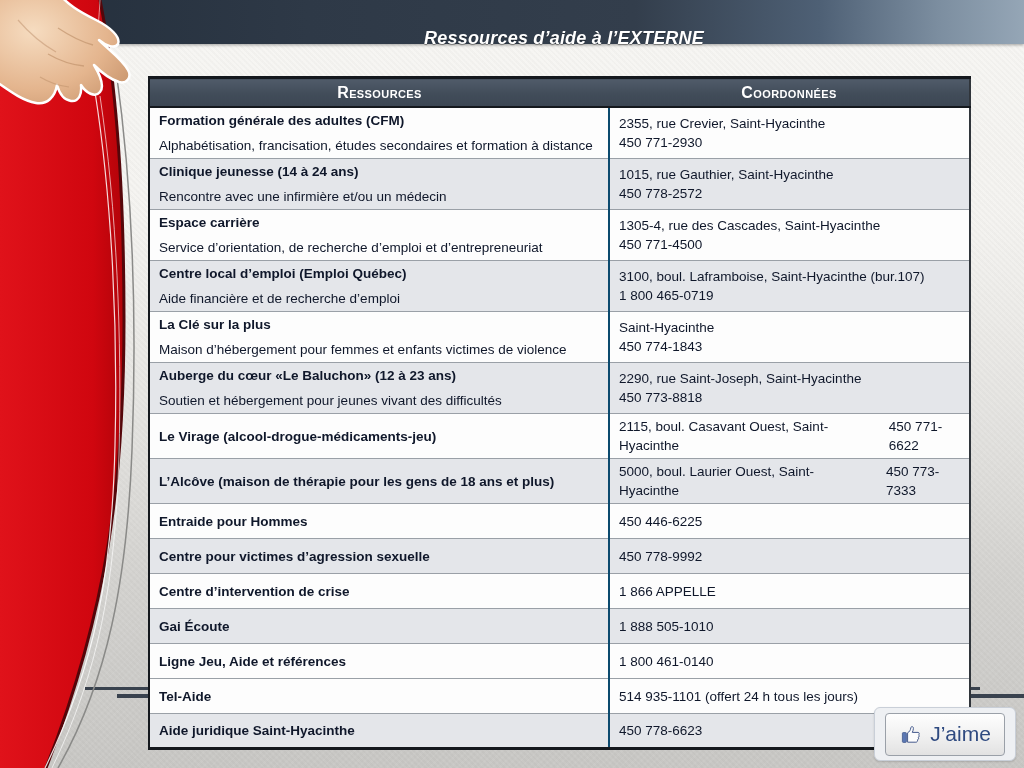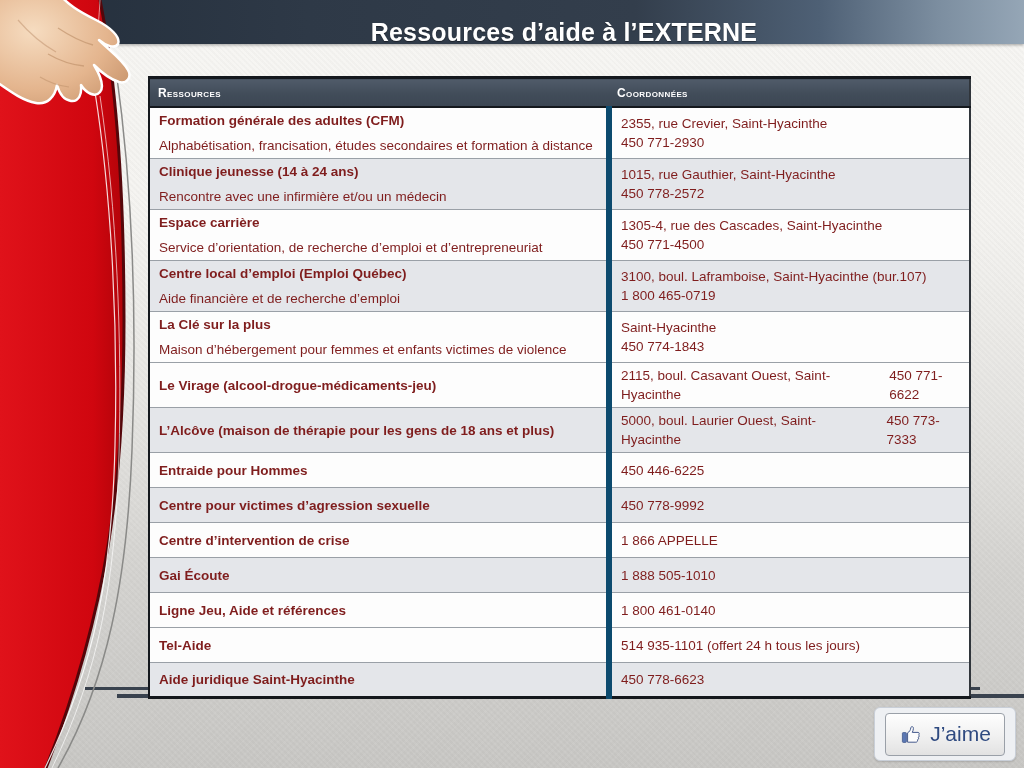--- a/index.html
+++ b/index.html
@@ -13,43 +13,44 @@
     background-image:repeating-linear-gradient(45deg,rgba(0,0,0,.018) 0 2px,transparent 2px 4px),
                      repeating-linear-gradient(-45deg,rgba(255,255,255,.05) 0 2px,transparent 2px 5px);
   }
   
   .title-bar{
     position:absolute;left:0;top:0;width:1024px;height:44px;z-index:2;
     background:linear-gradient(90deg,#232e3b 0%,#2e3947 30%,#333e4c 62%,#4e6075 80%,#7d8fa1 92%,#95a6b6 100%);
     box-shadow:0 1px 3px rgba(0,0,0,.35);
   }
   .title-text{
-    position:absolute;left:112px;right:8px;top:10px;height:44px;
+    position:absolute;left:112px;right:8px;top:16px;height:44px;
     display:flex;align-items:center;justify-content:center;
-    color:#ffffff;font-size:25px;font-weight:bold;letter-spacing:.2px;
+    color:#ffffff;font-size:18px;font-weight:bold;letter-spacing:.2px;
     text-shadow:0 1px 1px rgba(0,0,0,.4);
+    font-style:italic;
   }
   
   .table-wrap{position:absolute;left:148px;top:76px;width:823px;z-index:5;}
   table.res{
     width:100%;border-collapse:collapse;table-layout:fixed;background:#fdfdfd;
     border-left:2px solid #14181d;border-right:2px solid #30353b;
     border-top:3px solid #14181d;border-bottom:3px solid #14181d;
   }
   table.res th{
     background:linear-gradient(180deg,#505b69 0%,#414c59 55%,#3b4653 100%);
-    color:#fff;font-variant:small-caps;font-size:12px;font-weight:bold;letter-spacing:.4px;
-    text-align:left;padding:3px 8px;height:21px;border-bottom:2px solid #14181d;
+    color:#fff;font-variant:small-caps;font-size:16px;font-weight:bold;letter-spacing:.4px;
+    text-align:center;padding:3px 8px;height:21px;border-bottom:2px solid #14181d;
   }
   table.res td{
-    border-top:1px solid #9aa0a7;padding:3px 9px;font-size:13.5px;color:#7f1d1d;
+    border-top:1px solid #9aa0a7;padding:3px 9px;font-size:13.5px;color:#0f172a;
     vertical-align:middle;overflow:hidden;
   }
   table.res tbody tr:first-child td{border-top:none;}
-  td.cell-coord{border-left:6px solid #0c4a6e;}
+  td.cell-coord{border-left:2px solid #0c4a6e;}
   tr.alt td{background:#e4e6ea;}
   tr.one{height:35px;}
   tr.two{height:44px;}
   .rname{font-weight:bold;line-height:19px;}
   .rdesc{line-height:19px;margin-top:6px;}
   .addr,.phone{line-height:19px;}
   .coord.inline{display:flex;gap:40px;}
   
   .sep-line-a{position:absolute;left:85px;top:687px;width:895px;height:3px;background:#39424e;z-index:1;}
   .sep-line-b{position:absolute;left:117px;top:694px;width:907px;height:4px;background:#39424e;z-index:1;}
@@ -144,20 +145,32 @@
     </tr>
           <tr class="two">
       <td class="cell-res">
         <div class="rname">La Clé sur la plus</div>
         <div class="rdesc">Maison d’hébergement pour femmes et enfants victimes de violence</div>
       </td>
       <td class="cell-coord">
         <div class="coord">
           <div class="addr">Saint-Hyacinthe</div>
           <div class="phone">450 774-1843</div>
+        </div>
+      </td>
+    </tr>
+          <tr class="alt two">
+      <td class="cell-res">
+        <div class="rname">Auberge du cœur «Le Baluchon» (12 à 23 ans)</div>
+        <div class="rdesc">Soutien et hébergement pour jeunes vivant des difficultés</div>
+      </td>
+      <td class="cell-coord">
+        <div class="coord">
+          <div class="addr">2290, rue Saint-Joseph, Saint-Hyacinthe</div>
+          <div class="phone">450 773-8818</div>
         </div>
       </td>
     </tr>
           <tr class="one">
       <td class="cell-res">
         <div class="rname">Le Virage (alcool-drogue-médicaments-jeu)</div>
 
       </td>
       <td class="cell-coord">
         <div class="coord inline">

